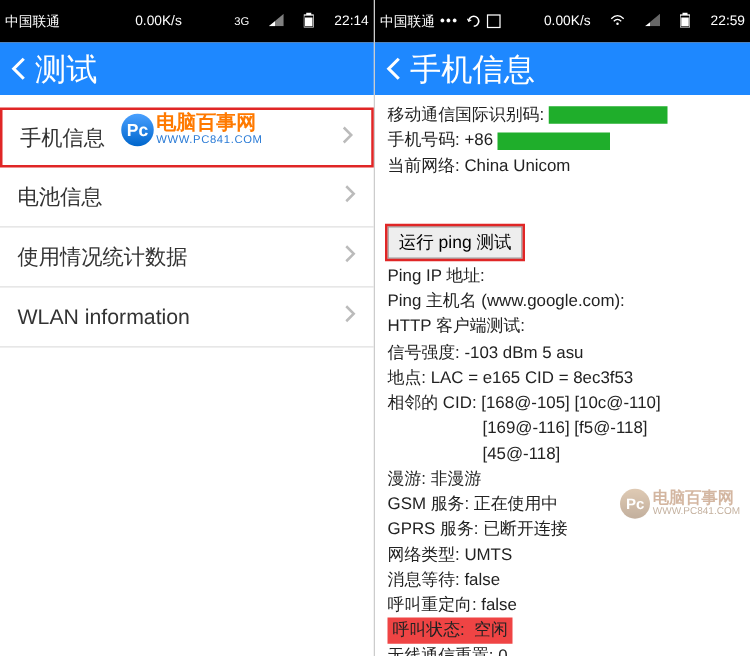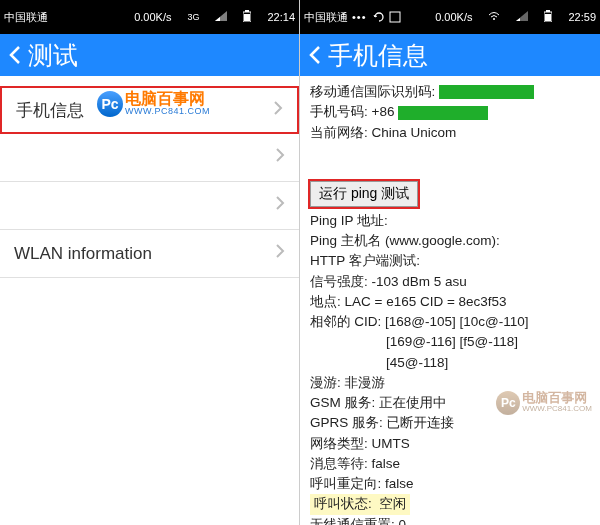--- a/index.html
+++ b/index.html
@@ -17,21 +17,21 @@
     height: 34px; background: #000; color: #fff;
     display: flex; align-items: center; font-size: 11px;
     padding: 0 4px;
   }
   .status .carrier { flex: 0 0 auto; }
   .status .dots { flex: 0 0 auto; margin-left: 4px; letter-spacing: 1px; }
   .status .tray { margin-left: 6px; display: flex; gap: 4px; }
   .status .tray svg { display: block; }
   .status .right { margin-left: auto; display: flex; align-items: center; gap: 16px; }
   .status .speed { font-size: 11px; }
-  .status .netlabel { font-size: 9px; }
+  .status .netlabel { font-size: 9px; margin-left: 26px; }
   
   .header {
     height: 42px; background: #1e88ff; color: #fff;
     display: flex; align-items: center; font-size: 25px;
     padding: 0 8px;
   }
   .header .back { margin-right: 6px; display: flex; align-items: center; }
   
   .listwrap { padding-top: 10px; }
   .item {
@@ -75,21 +75,21 @@
   .watermark2 .ball {
     width: 24px; height: 24px; border-radius: 50%;
     background: linear-gradient(#b98b5a,#7a5028);
     display: inline-flex; align-items: center; justify-content: center;
     color: #fff; font-weight: bold; font-size: 12px;
   }
   .watermark2 .t { display: inline-block; vertical-align: middle; margin-left: 2px; }
   .watermark2 .cn { color: #a06030; font-weight: bold; font-size: 13px; line-height: 12px; }
   .watermark2 .en { color: #7a5028; font-size: 8px; }
   .floatyellow {
-    background: #fef9c3; padding: 0 4px;
+    background: #ef4444; padding: 0 4px;
     display: inline-block;
   }
 </style>
 </head>
 <body>
 
 <div class="phone left">
   <div class="status">
     <span class="carrier">中国联通</span>
     <div class="right">
@@ -131,27 +131,29 @@
           <div class="en">WWW.PC841.COM</div>
         </div>
       </div>
       <span class="chev">
         <svg width="10" height="16">
             <polyline points="2,2 8,8 2,14" fill="none" stroke="#bbb" stroke-width="2"></polyline>
           </svg>
       </span>
     </div>
     <div class="item">
+      <span>电池信息</span>
       <span class="chev">
         <svg width="10" height="16">
             <polyline points="2,2 8,8 2,14" fill="none" stroke="#bbb" stroke-width="2"></polyline>
           </svg>
       </span>
     </div>
     <div class="item">
+      <span>使用情况统计数据</span>
       <span class="chev">
         <svg width="10" height="16">
             <polyline points="2,2 8,8 2,14" fill="none" stroke="#bbb" stroke-width="2"></polyline>
           </svg>
       </span>
     </div>
     <div class="item">
       <span>WLAN information</span>
       <span class="chev">
         <svg width="10" height="16">

